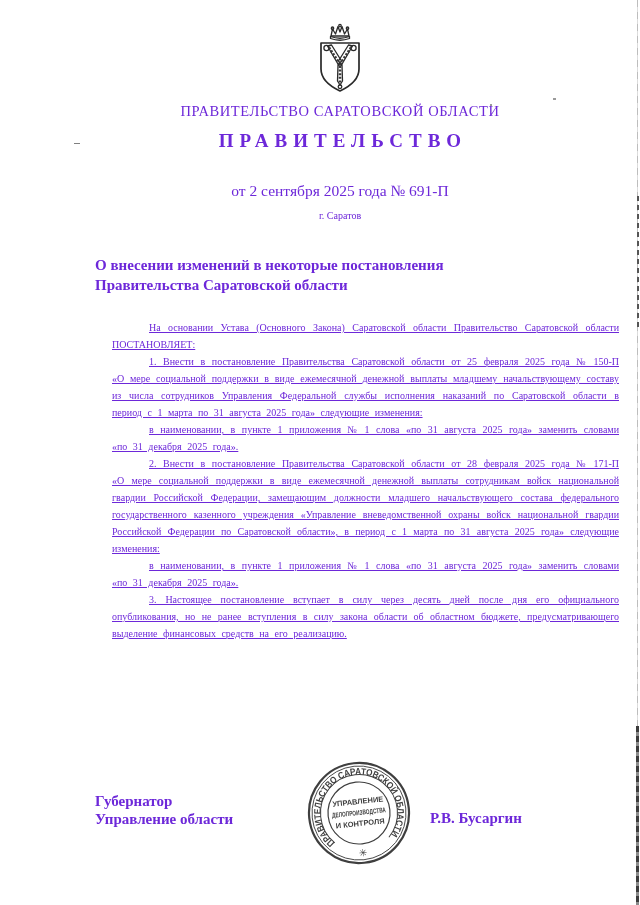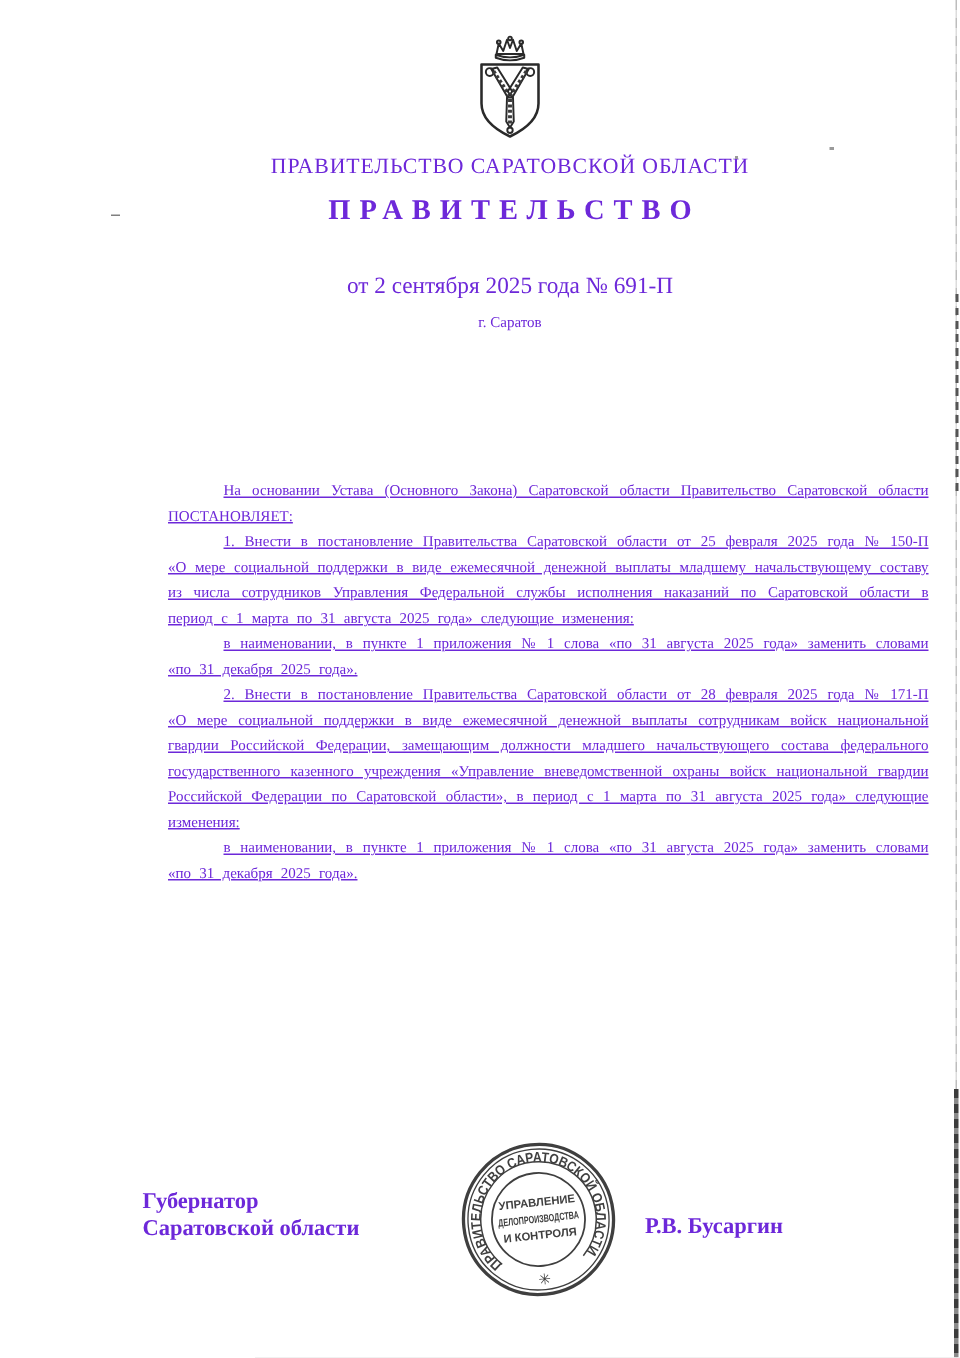--- a/index.html
+++ b/index.html
@@ -84,31 +84,33 @@
       <path d="M28,44 L28,61" stroke-width="2.6" stroke-dasharray="2,1.6" stroke="#3a3a3a"></path>
       <circle cx="28" cy="64.8" r="1.8"></circle>
     </g>
   </svg>
 
   <div class="hline org-name">ПРАВИТЕЛЬСТВО САРАТОВСКОЙ ОБЛАСТИ</div>
   <div class="hline doc-type">ПРАВИТЕЛЬСТВО</div>
   <div class="hline date-line">от 2 сентября 2025 года № 691-П</div>
   <div class="hline city-line">г. Саратов</div>
 
+  <div class="doc-title">О внесении изменений в некоторые постановления Правительства Саратовской области</div>
 
   <div class="body-text">
     <p>На основании Устава (Основного Закона) Саратовской области Правительство Саратовской области ПОСТАНОВЛЯЕТ:</p>
     <p>1. Внести в постановление Правительства Саратовской области от 25 февраля 2025 года № 150-П «О мере социальной поддержки в виде ежемесячной денежной выплаты младшему начальствующему составу из числа сотрудников Управления Федеральной службы исполнения наказаний по Саратовской области в период с 1 марта по 31 августа 2025 года» следующие изменения:</p>
     <p>в наименовании, в пункте 1 приложения № 1 слова «по 31 августа 2025 года» заменить словами «по 31 декабря 2025 года».</p>
     <p>2. Внести в постановление Правительства Саратовской области от 28 февраля 2025 года № 171-П «О мере социальной поддержки в виде ежемесячной денежной выплаты сотрудникам войск национальной гвардии Российской Федерации, замещающим должности младшего начальствующего состава федерального государственного казенного учреждения «Управление вневедомственной охраны войск национальной гвардии Российской Федерации по Саратовской области», в период с 1 марта по 31 августа 2025 года» следующие изменения:</p>
     <p>в наименовании, в пункте 1 приложения № 1 слова «по 31 августа 2025 года» заменить словами «по 31 декабря 2025 года».</p>
+    <p>3. Настоящее постановление вступает в силу через десять дней после дня его официального опубликования, но не ранее вступления в силу закона области об областном бюджете, предусматривающего выделение финансовых средств на его реализацию.</p>
   </div>
 
   <div class="sig-position">Губернатор
-Саратовской области</div>
+Управление области</div>
   <div class="sig-name">Р.В. Бусаргин</div>
 
   <svg class="stamp" viewBox="0 0 106 106">
     <g transform="rotate(-6 53 53)" fill="none" stroke="#2f2f2f">
       <circle cx="53" cy="53" r="50" stroke-width="2.2"></circle>
       <circle cx="53" cy="53" r="47" stroke-width="0.9"></circle>
       <circle cx="53" cy="53" r="31" stroke-width="1.2"></circle>
       <path id="stamp-ring-path" d="M 25.8,80.2 A 38.5 38.5 0 1 1 80.2,80.2"></path>
       <text font-size="9.3" font-weight="bold" fill="#2f2f2f" stroke="none">
         <textPath href="#stamp-ring-path" startOffset="0" textLength="178" lengthAdjust="spacingAndGlyphs">ПРАВИТЕЛЬСТВО  САРАТОВСКОЙ  ОБЛАСТИ</textPath>

